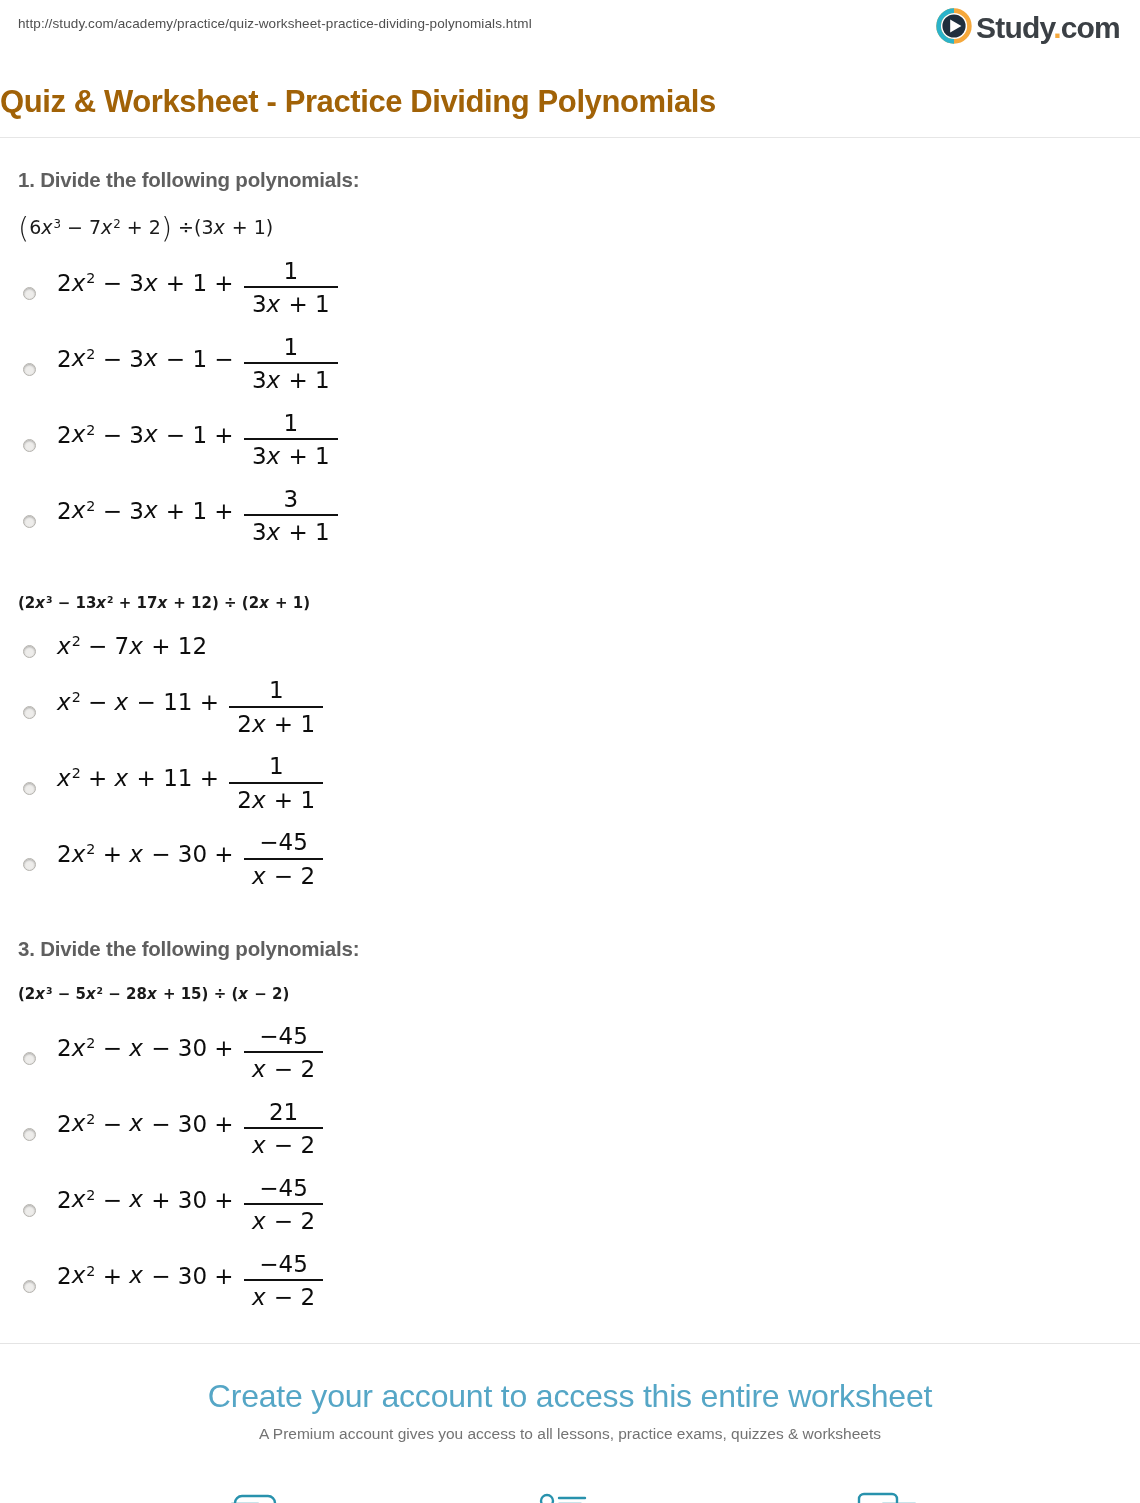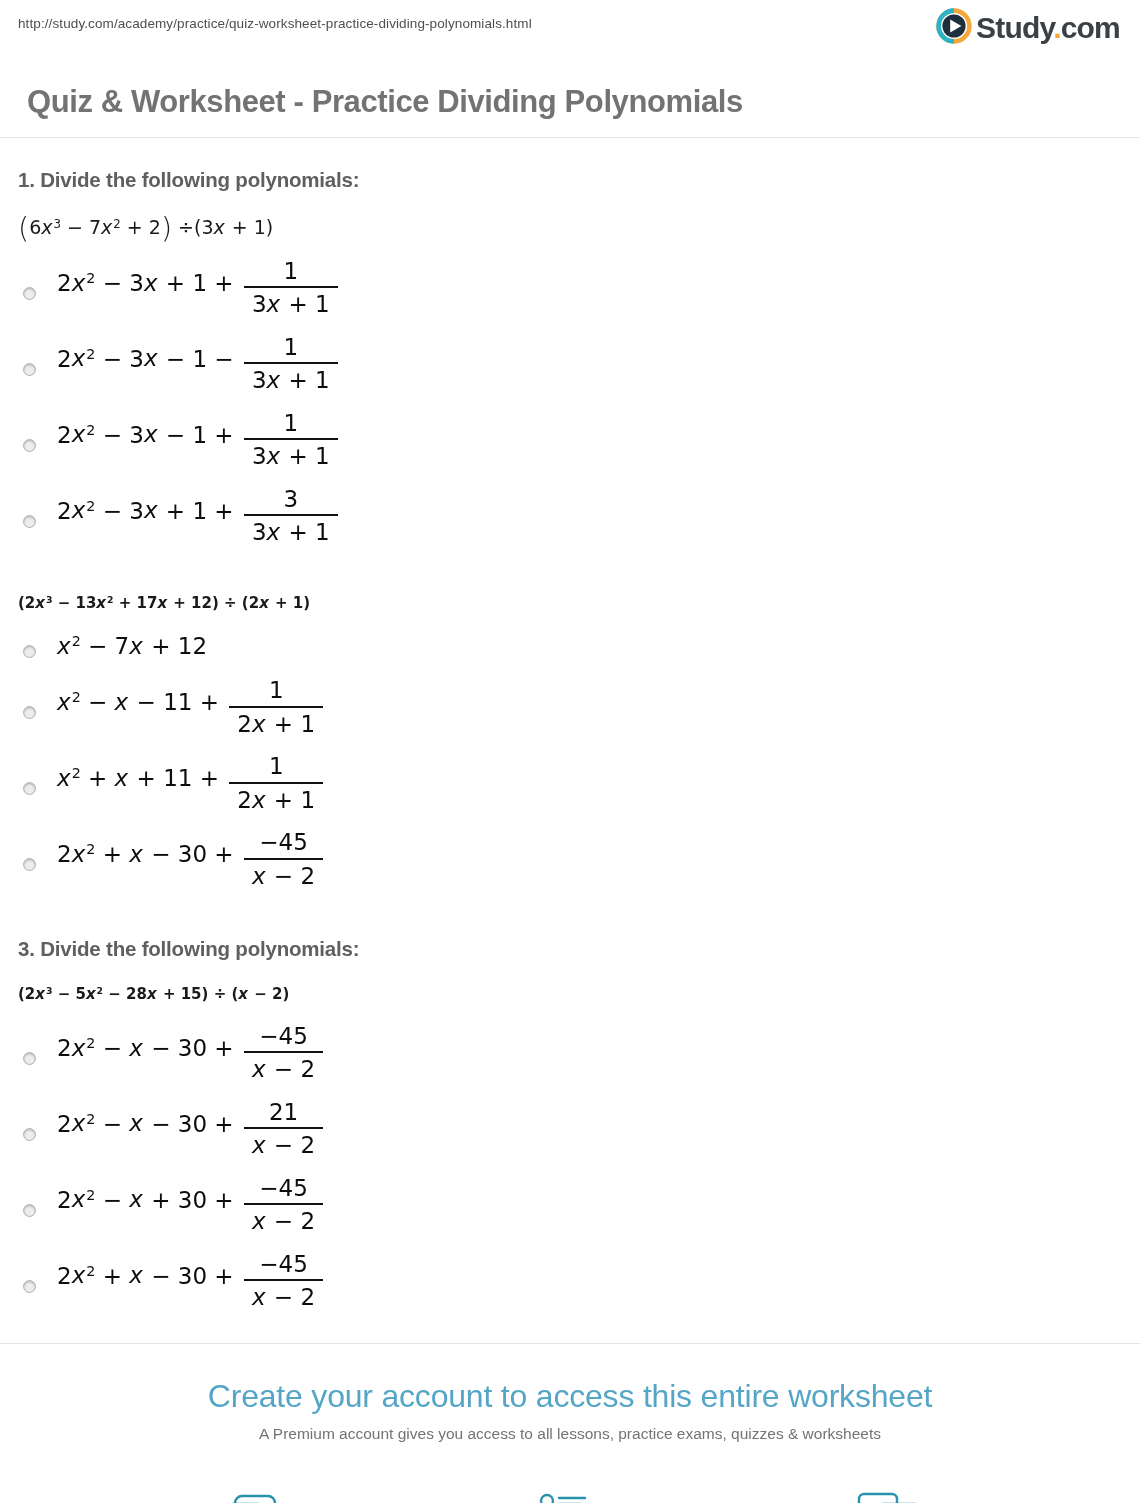--- a/index.html
+++ b/index.html
@@ -15,25 +15,25 @@
 
   
   .header { position: relative; height: 58px; padding: 12px 20px 0 18px; }
   .url { font-size: 13.5px; color: #4f4f4f; letter-spacing: 0.1px; padding-top: 4px; }
   .logo { position: absolute; top: 8px; right: 20px; display: flex; align-items: center; gap: 4px; cursor: pointer; }
   .logo-text { font-size: 30px; font-weight: 700; color: #3b4045; letter-spacing: -0.8px; line-height: 1; }
   .logo-dot { color: #f5a83c; }
 
   
   .page-title {
-    margin: 26px 18px 0 27px;
+    margin: 26px 18px 0 0;
     font-size: 31px;
     font-weight: 700;
     letter-spacing: -0.4px;
-    color: #737373;
+    color: #a16207;
   }
   .divider { border: none; border-top: 1px solid #e6e6e6; margin-top: 17px; }
 
   
   .questions { padding: 30px 5px 0 18px; }
   .question + .question { margin-top: 44px; }
   .q-heading { font-size: 20.5px; font-weight: 700; color: #5f5f5f; letter-spacing: -0.2px; }
   .math i { font-style: italic; padding-right: 1px; font-family: "DejaVu Sans", sans-serif; }
   .math sup { font-size: 0.62em; vertical-align: 0.55em; line-height: 0; }
   .q-expr { margin-top: 24px; color: #1a1a1a; font-family: "DejaVu Sans", sans-serif; }

